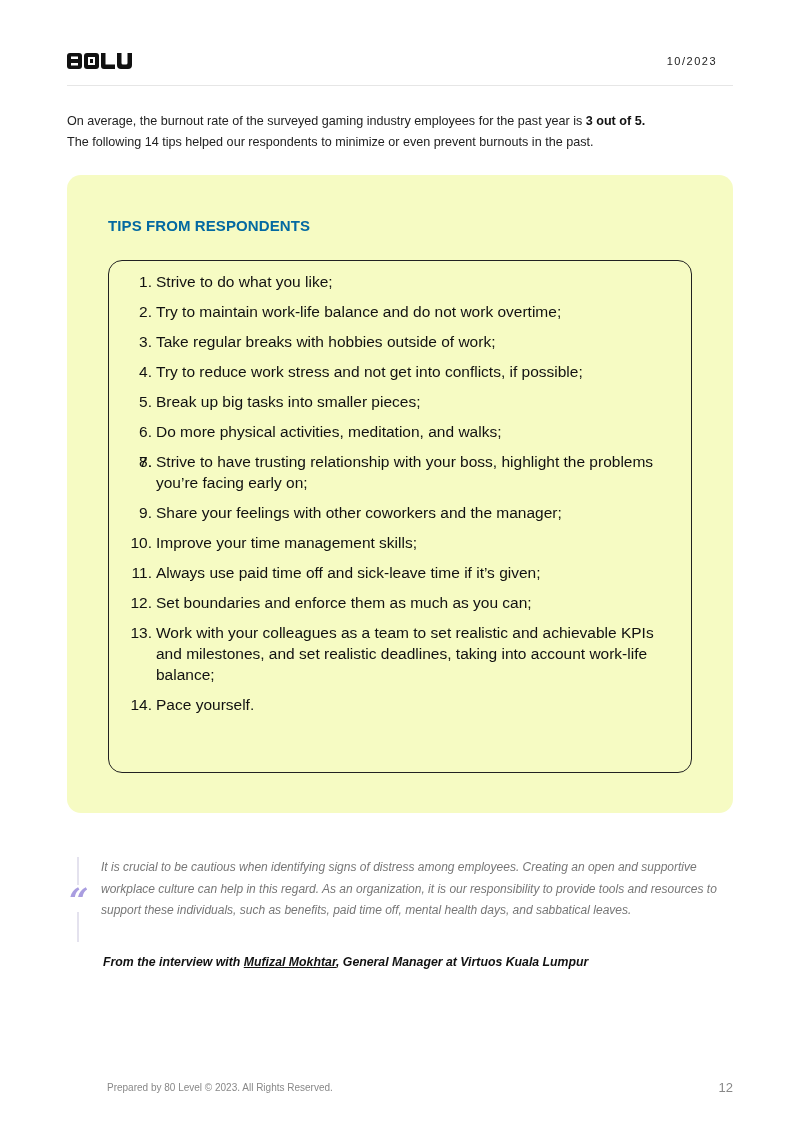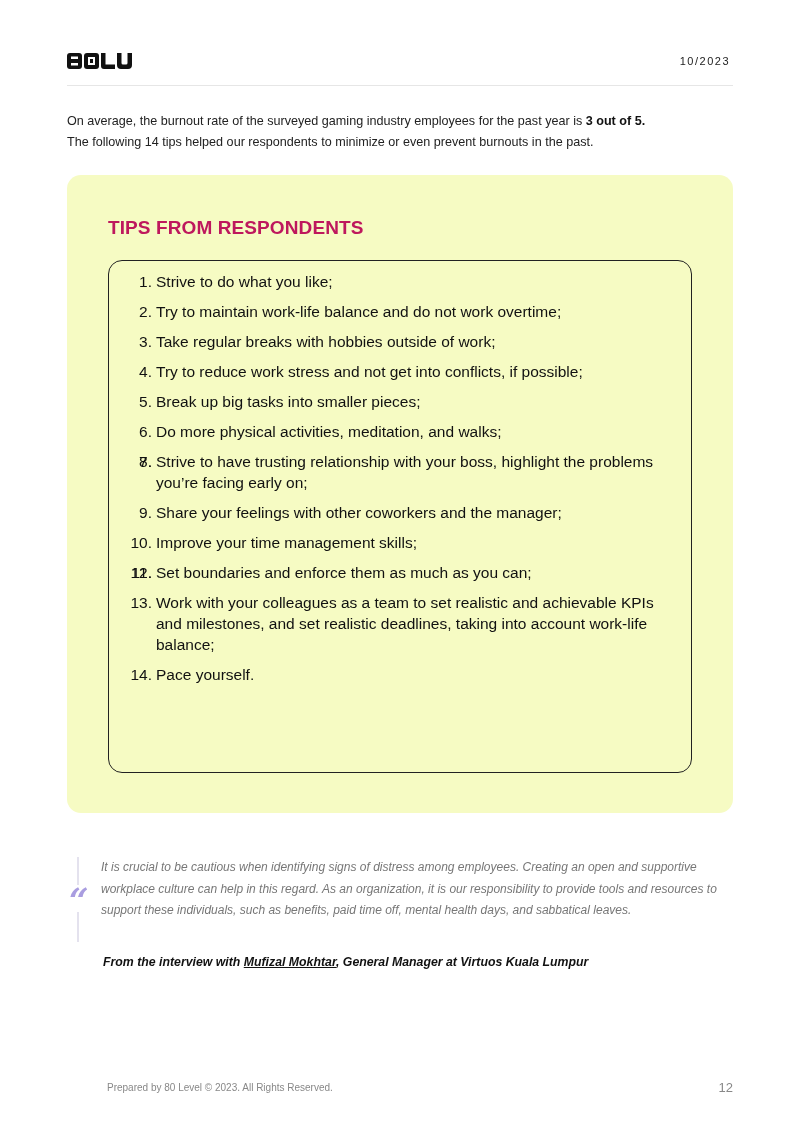--- a/index.html
+++ b/index.html
@@ -2,27 +2,27 @@
 <html><head>
 <meta charset="utf-8">
 <style>
   * { box-sizing: border-box; margin: 0; padding: 0; }
   html, body { width: 800px; height: 1132px; background: #ffffff; }
   body { position: relative; font-family: "Liberation Sans", sans-serif; color: #111; overflow: hidden; }
 
   .header { position: absolute; left: 67px; top: 50px; width: 666px; height: 36px; border-bottom: 1.5px solid #e6e6e6; }
   .logo { position: absolute; left: 0; top: 3px; height: 16px; display: flex; gap: 2px; }
   .logo svg { display: block; }
-  .date { position: absolute; right: 3px; top: 5px; font-size: 11px; letter-spacing: 1.5px; color: #222; }
+  .date { position: absolute; right: 16px; top: 5px; font-size: 11px; letter-spacing: 1.5px; color: #222; }
 
   .intro { position: absolute; left: 67px; top: 111px; width: 680px; font-size: 12.6px; line-height: 21px; color: #222; }
   .intro b { font-weight: bold; color: #111; margin-top: 44px; }
 
   .tips-panel { position: absolute; left: 67px; top: 175px; width: 666px; height: 638px; background: #f6fbc3; border-radius: 14px; }
-  .tips-title { position: absolute; left: 41px; top: 42px; font-size: 19px; font-weight: bold; letter-spacing: 0.1px; color: #be185d; }
+  .tips-title { position: absolute; left: 41px; top: 42px; font-size: 15px; font-weight: bold; letter-spacing: 0.1px; color: #0369a1; }
   .tips-box { position: absolute; left: 41px; top: 85px; width: 584px; height: 513px; border: 1.5px solid #222; border-radius: 14px; }
   .tips-list { list-style: none; position: absolute; left: 0; top: 10px; width: 570px; }
   .tips-list li { position: relative; padding-left: 47px; font-size: 15.5px; line-height: 21px; color: #111; margin-bottom: 9px; }
   .tips-list li .num { position: absolute; left: 0; width: 43px; text-align: right; }
 
   .quote { position: absolute; left: 67px; top: 855px; width: 670px; height: 90px; }
   .quote-bar-top { position: absolute; left: 10px; top: 2px; width: 2px; height: 28px; background: #e4e2ee; }
   .quote-bar-bot { position: absolute; left: 10px; top: 57px; width: 2px; height: 30px; background: #e4e2ee; }
   .quote-mark { position: absolute; left: 2px; top: 28px; font-size: 34px; font-weight: bold; font-style: italic; color: #a99de0; line-height: 34px; font-family: "DejaVu Serif", serif; }
   .quote-text { position: absolute; left: 34px; top: 2px; width: 640px; font-size: 12px; line-height: 21.5px; font-style: italic; color: #777; }
@@ -74,21 +74,21 @@
         <li><span class="num">1.</span><span>Strive to do what you like;</span></li>
         <li><span class="num">2.</span><span>Try to maintain work-life balance and do not work overtime;</span></li>
         <li><span class="num">3.</span><span>Take regular breaks with hobbies outside of work;</span></li>
         <li><span class="num">4.</span><span>Try to reduce work stress and not get into conflicts, if possible;</span></li>
         <li><span class="num">5.</span><span>Break up big tasks into smaller pieces;</span></li>
         <li><span class="num">6.</span><span>Do more physical activities, meditation, and walks;</span></li>
         <li><span class="num">7.</span></li>
         <li><span class="num">8.</span><span>Strive to have trusting relationship with your boss, highlight the problems you’re facing early on;</span></li>
         <li><span class="num">9.</span><span>Share your feelings with other coworkers and the manager;</span></li>
         <li><span class="num">10.</span><span>Improve your time management skills;</span></li>
-        <li><span class="num">11.</span></li>
+        <li><span class="num">11.</span><span>Always use paid time off and sick-leave time if it’s given;</span></li>
         <li><span class="num">12.</span><span>Set boundaries and enforce them as much as you can;</span></li>
         <li><span class="num">13.</span><span>Work with your colleagues as a team to set realistic and achievable KPIs and milestones,  and set realistic deadlines, taking into account work-life balance;</span></li>
         <li><span class="num">14.</span><span>Pace yourself.</span></li>
       </ol>
   </div>
 </div>
 
 <div class="quote">
   <div class="quote-bar-top"></div>
   <div class="quote-mark">“</div>

